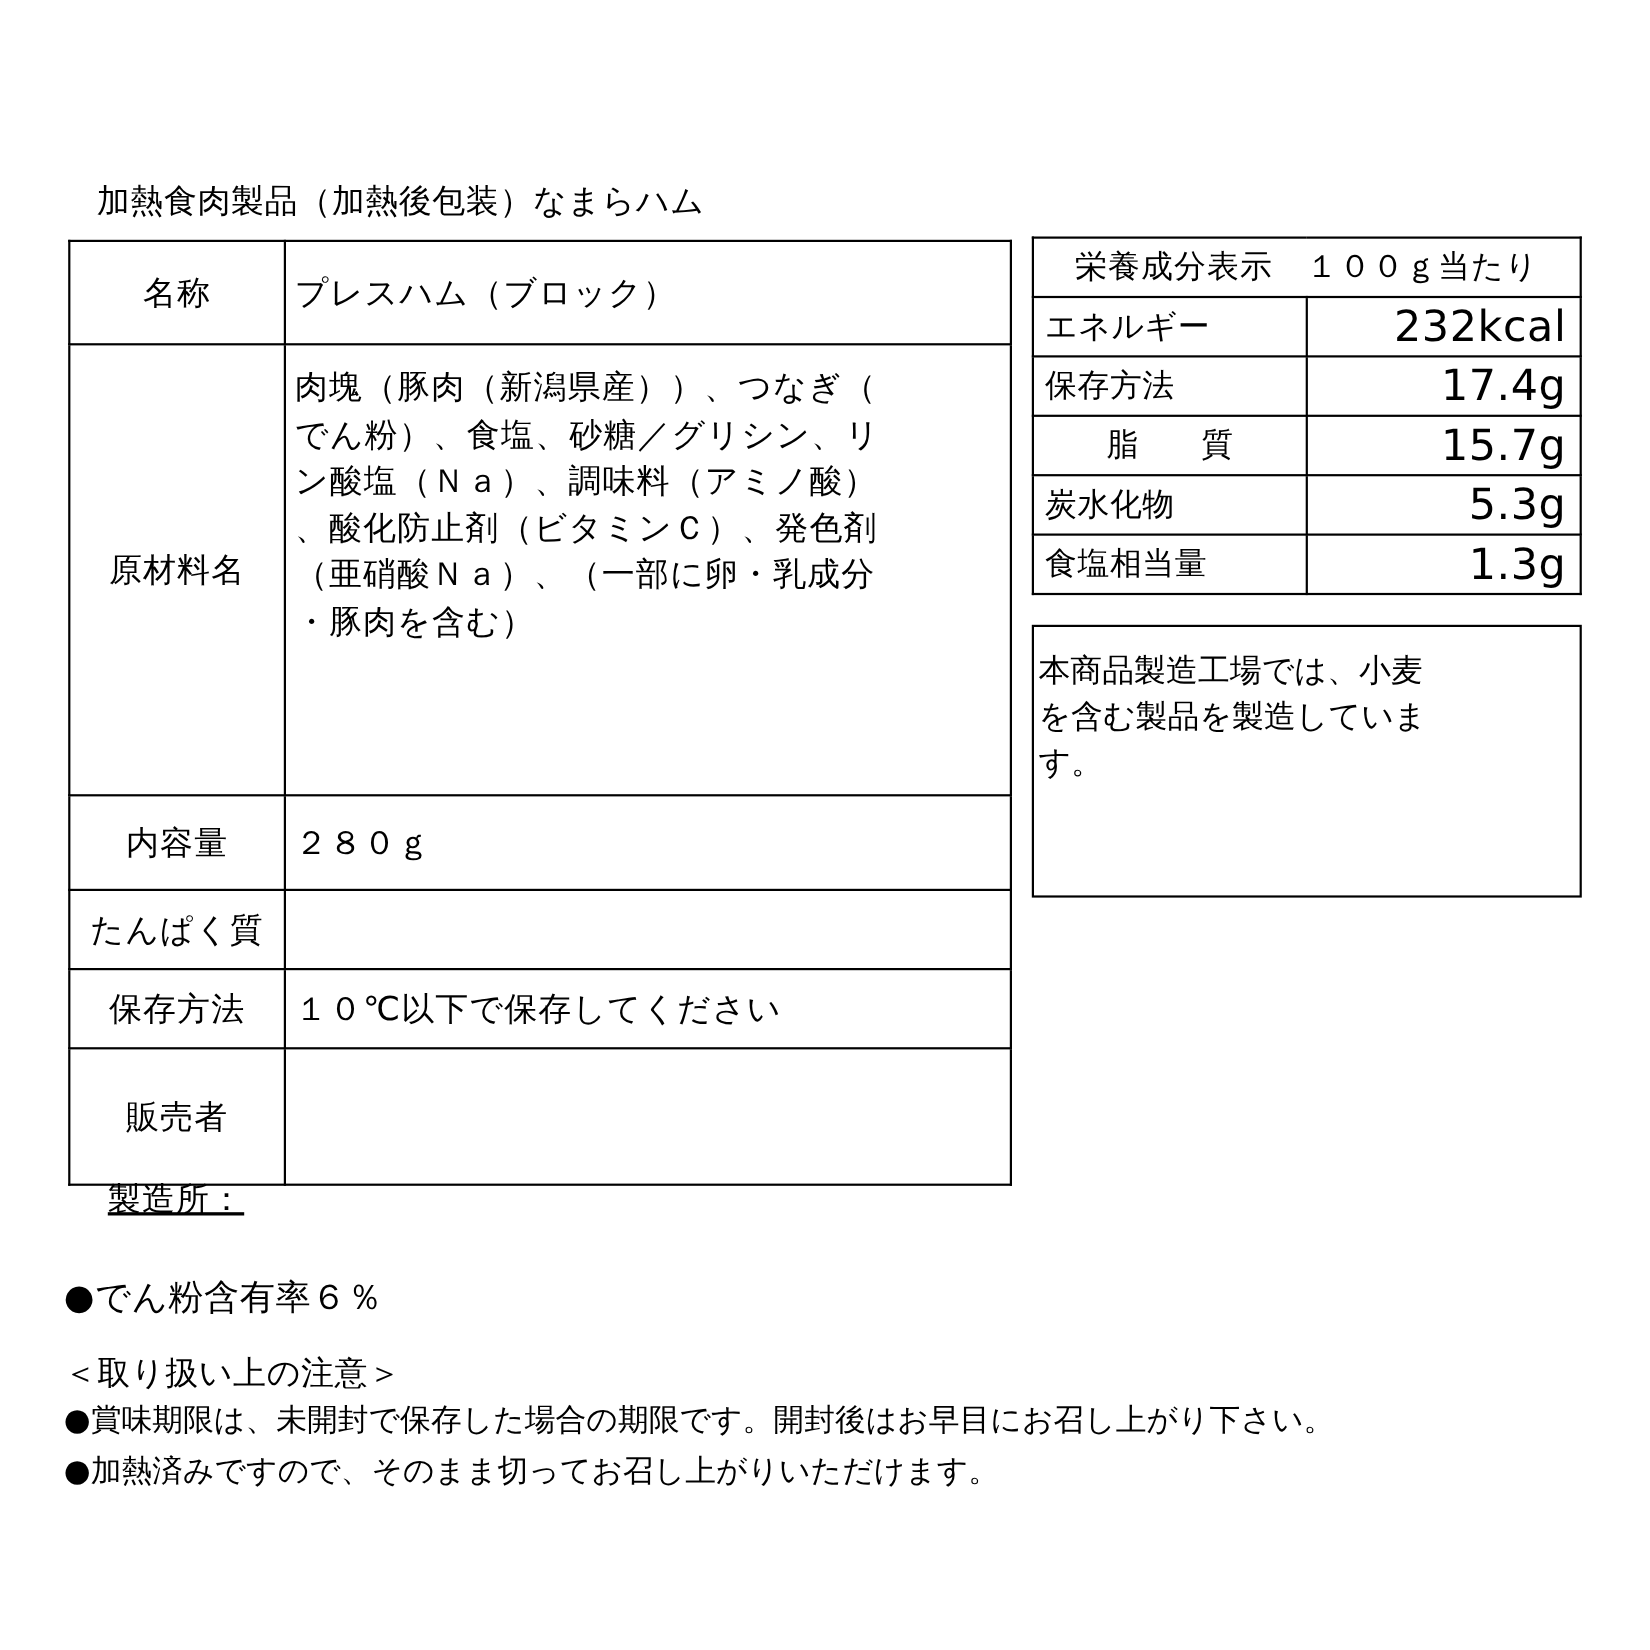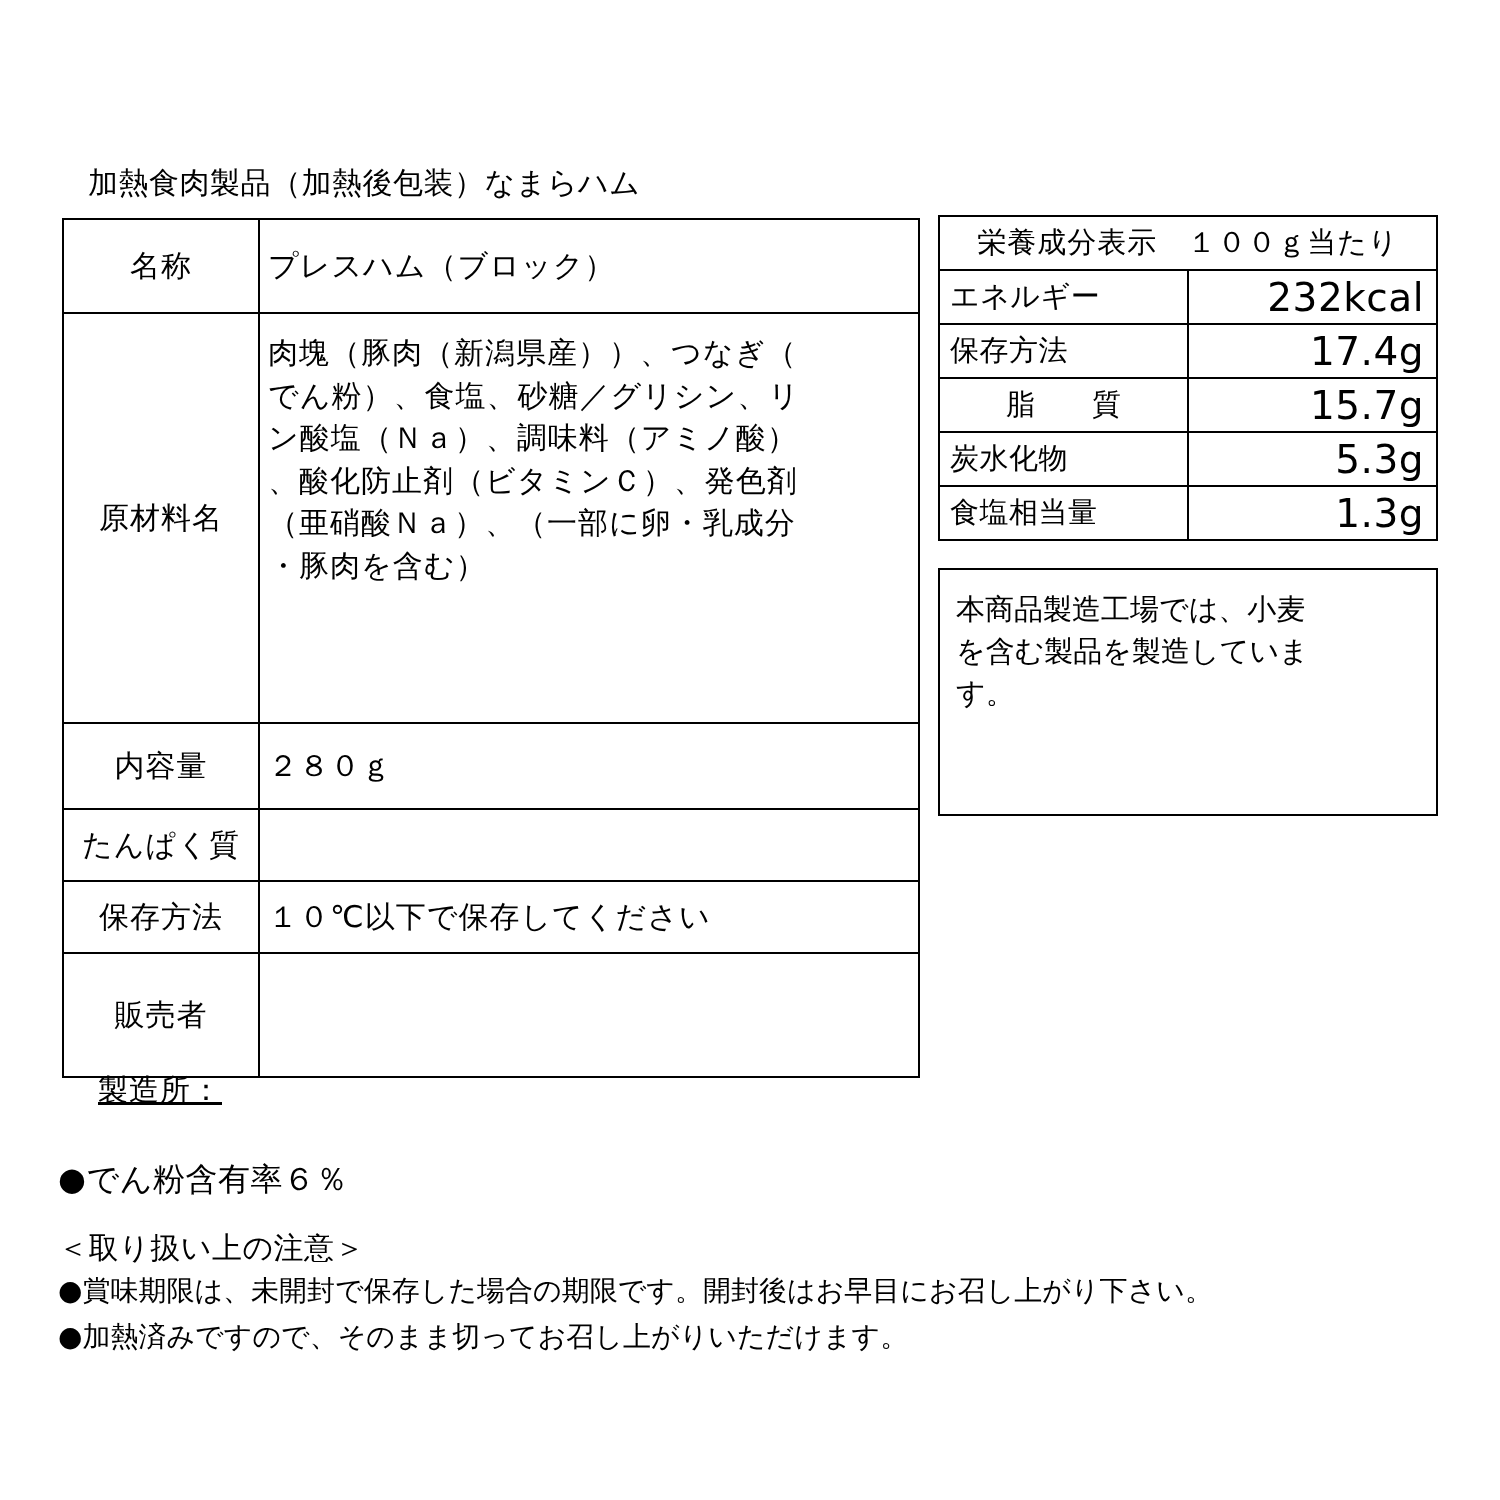--- a/index.html
+++ b/index.html
@@ -131,21 +131,21 @@
 
   
   .allergen-box {
     position: absolute;
     left: 938px;
     top: 568px;
     width: 500px;
     height: 248px;
     border: 2px solid #000;
     box-sizing: border-box;
-    padding: 18px 14px 0 16px;
+    padding: 18px 14px 0 4px;
   }
   .allergen-text {
     font-size: 29px;
     line-height: 1.45;
     white-space: pre-line;
     letter-spacing: 0px;
   }
 
   
   .maker-line {

